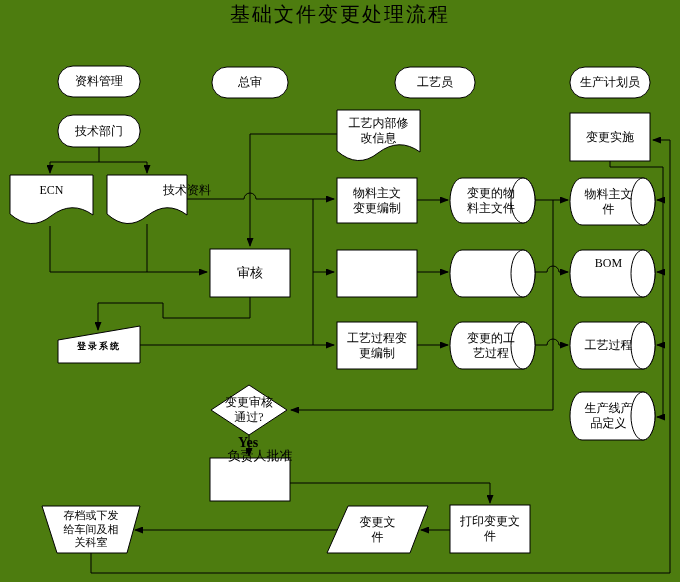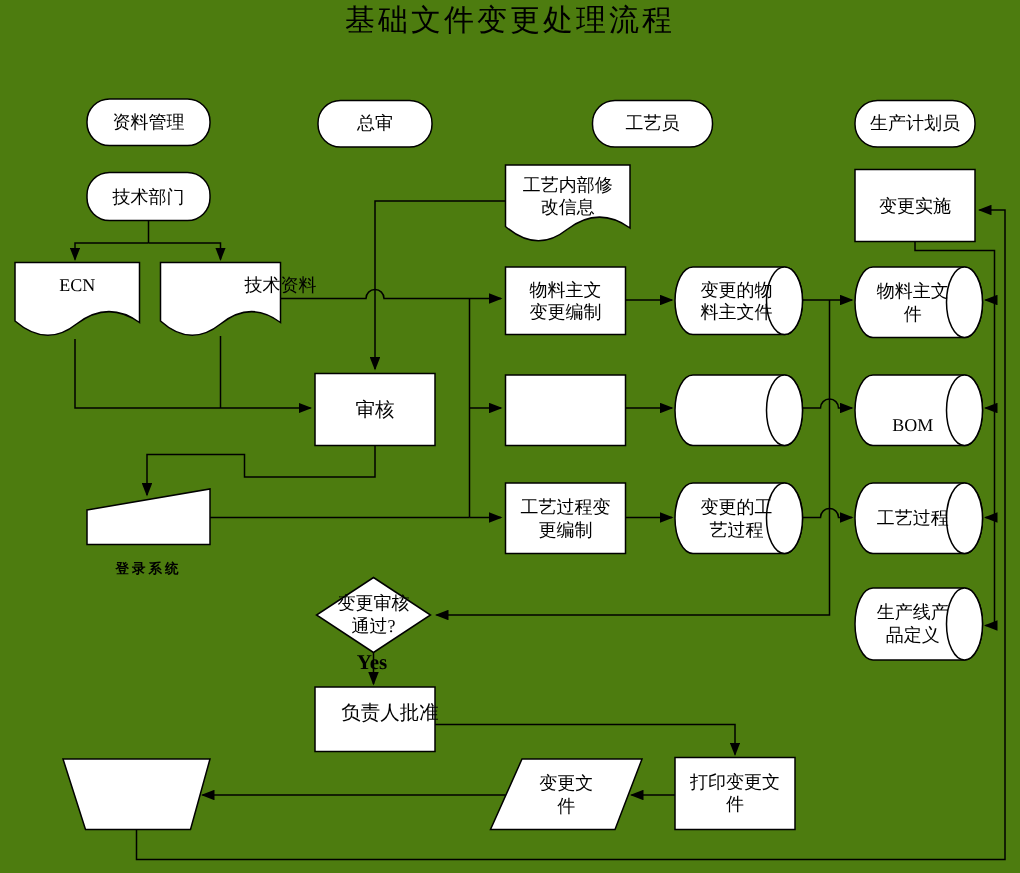--- a/index.html
+++ b/index.html
@@ -112,43 +112,46 @@
   <div class="lbl" style="left:395px;top:67px;width:80px;height:31px;">工艺员</div>
   <div class="lbl" style="left:570px;top:67px;width:80px;height:31px;">生产计划员</div>
 
   <div class="lbl" style="left:58px;top:115px;width:82px;height:32px;text-align:right;">技术部门</div>
   <div class="lbl" style="left:10px;top:177px;width:83px;height:26px;">ECN</div>
   <div class="lbl" style="left:107px;top:177px;width:80px;height:26px;margin-left:40px;">技术资料</div>
   <div class="lbl" style="left:337px;top:111px;width:83px;height:40px;">工艺内部修
 改信息</div>
 
   <div class="lbl big" style="left:210px;top:249px;width:80px;height:48px;">审核</div>
-  <div class="lbl tiny" style="left:58px;top:334px;width:82px;height:26px;margin-top:33px;">登录系统</div>
+  <div class="lbl tiny" style="left:58px;top:334px;width:82px;height:26px;">登录系统</div>
 
   <div class="lbl" style="left:337px;top:178px;width:80px;height:45px;">物料主文
 变更编制</div>
   <div class="lbl" style="left:337px;top:322px;width:80px;height:47px;">工艺过程变
 更编制</div>
 
   <div class="lbl" style="left:452px;top:178px;width:78px;height:45px;">变更的物
 料主文件</div>
   <div class="lbl" style="left:570px;top:113px;width:80px;height:48px;">变更实施</div>
 
   <div class="lbl" style="left:452px;top:322px;width:78px;height:47px;">变更的工
 艺过程</div>
   <div class="lbl" style="left:572px;top:178px;width:73px;height:47px;">物料主文
 件</div>
-  <div class="lbl" style="left:572px;top:266px;width:73px;height:35px;">BOM</div>
+  <div class="lbl" style="left:572px;top:246px;width:73px;height:35px;">BOM</div>
   <div class="lbl" style="left:572px;top:322px;width:73px;height:47px;">工艺过程</div>
   <div class="lbl" style="left:572px;top:392px;width:73px;height:48px;">生产线产
 品定义</div>
 
   <div class="lbl" style="left:211px;top:386px;width:76px;height:48px;">变更审核
 通过?</div>
   <div class="lbl yes" style="left:232px;top:436px;width:32px;height:13px;">Yes</div>
-  <div class="lbl big" style="left:210px;top:454px;width:80px;height:43px;padding-left:10px;">负责人批准</div>
+  <div class="lbl big" style="left:210px;top:435px;width:80px;height:43px;padding-left:10px;">负责人批准</div>
 
   <div class="lbl" style="left:450px;top:505px;width:80px;height:48px;">打印变更文
 件</div>
   <div class="lbl" style="left:340px;top:506px;width:75px;height:47px;">变更文
 件</div>
+  <div class="lbl small" style="left:42px;top:506px;width:98px;height:47px;">存档或下发
+给车间及相
+关科室</div>
 
 </div>
 
 </body></html>

